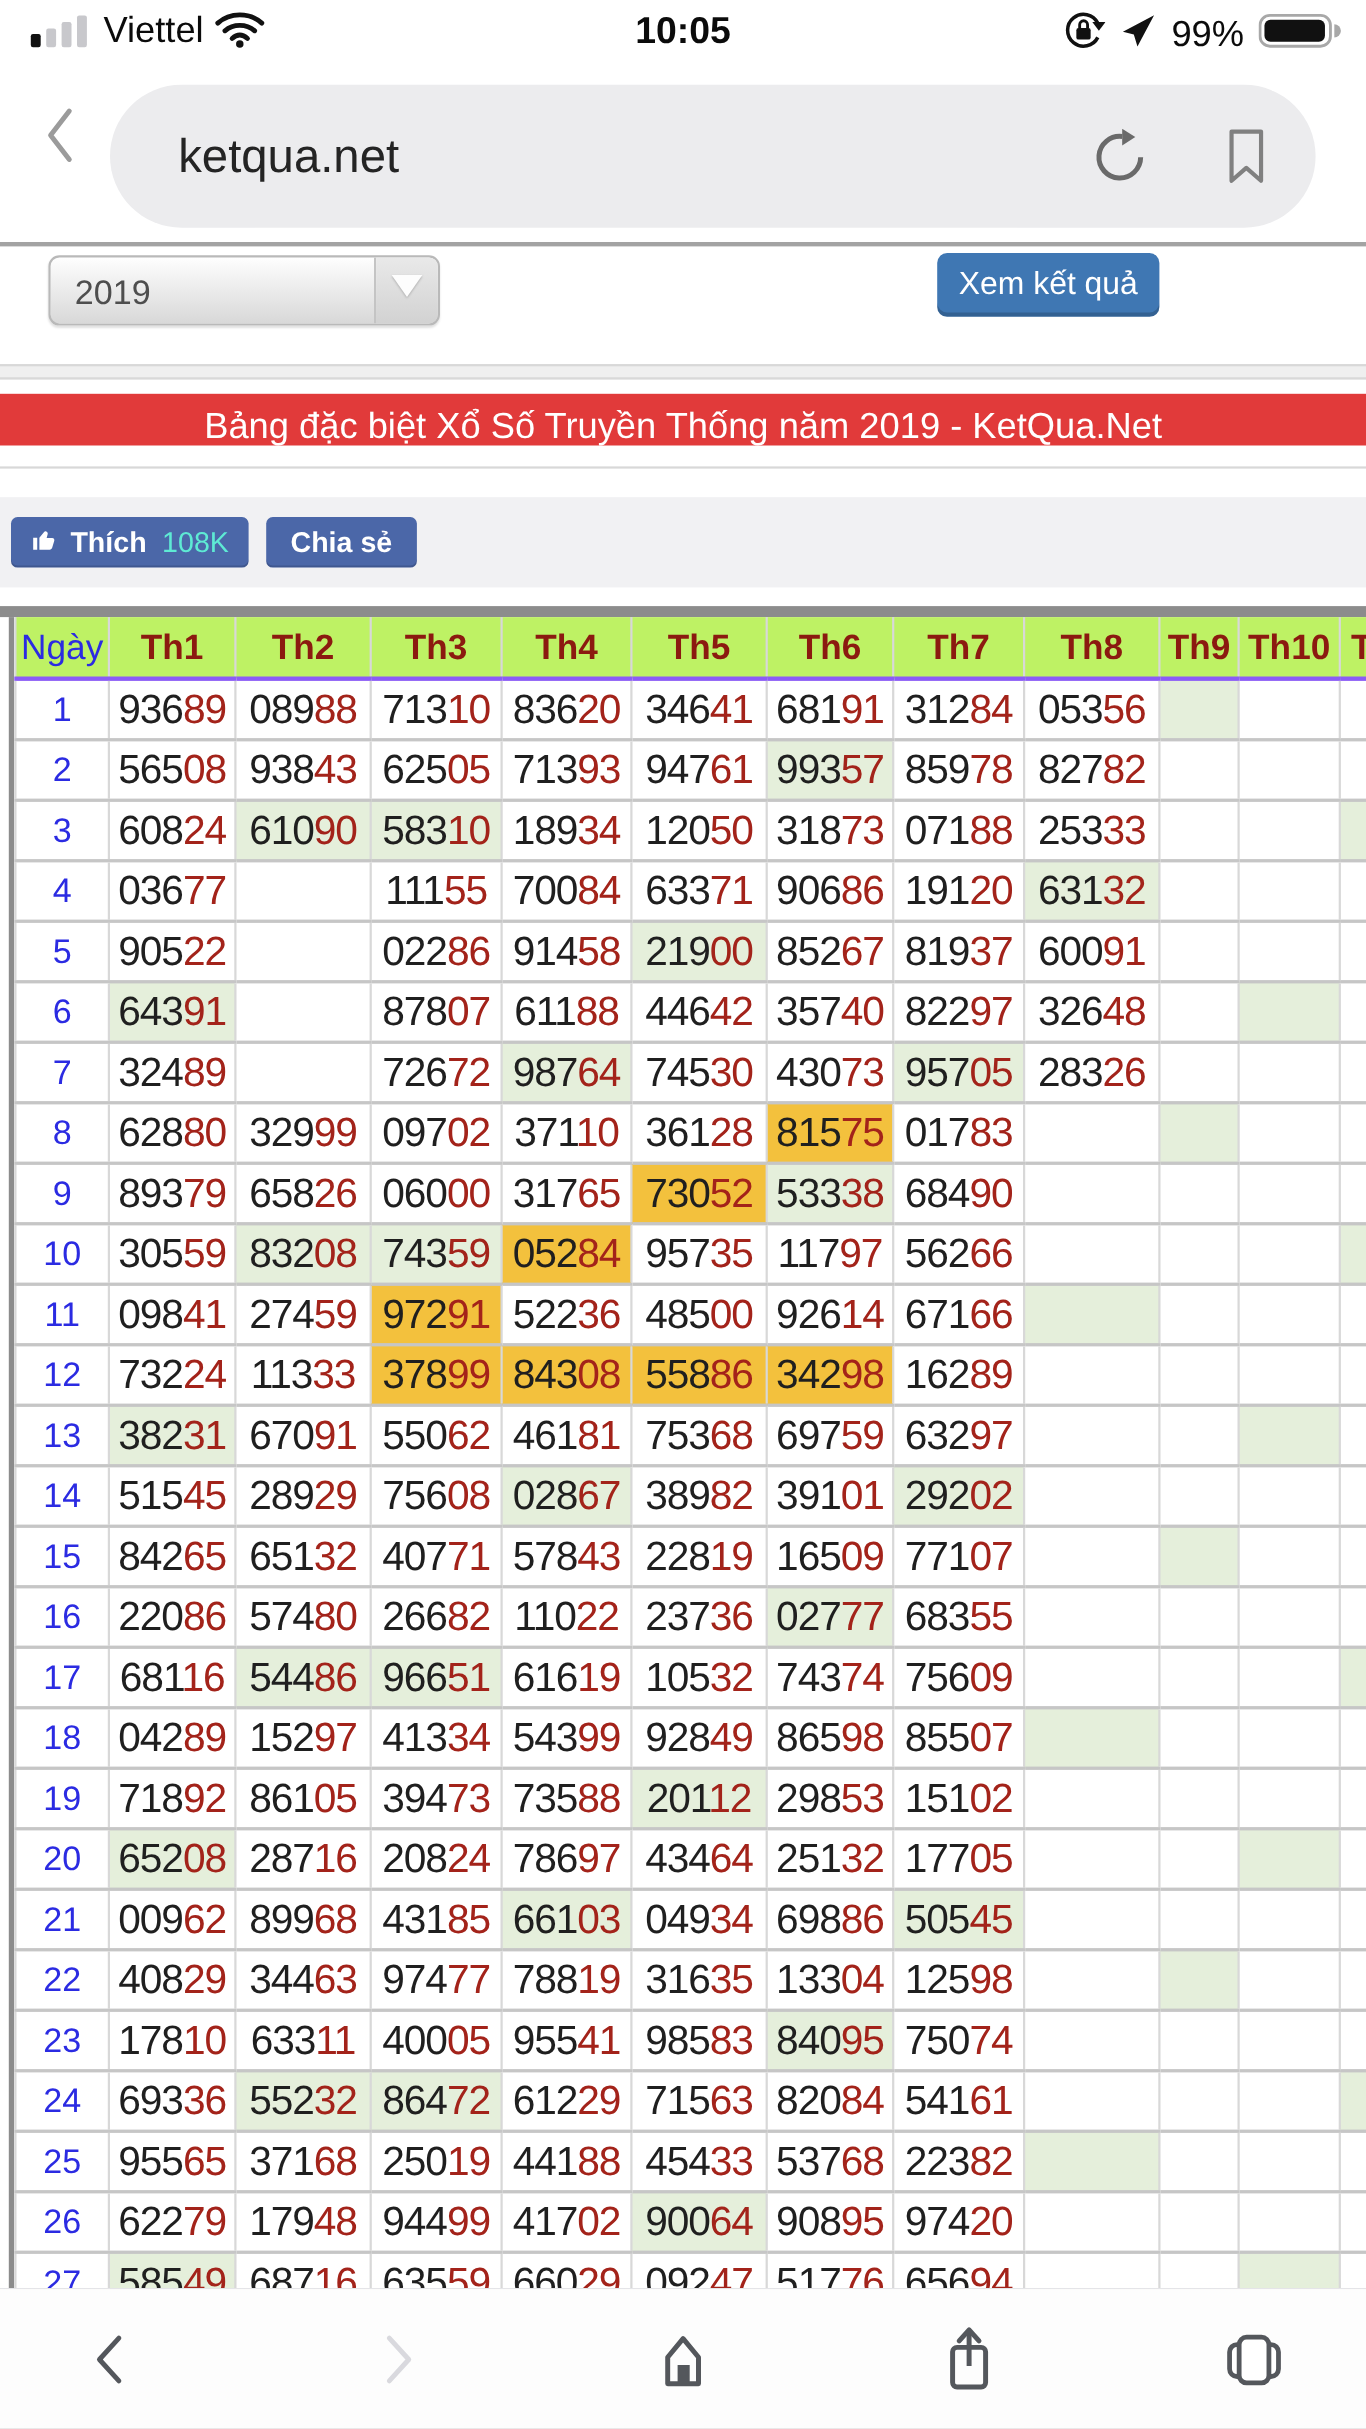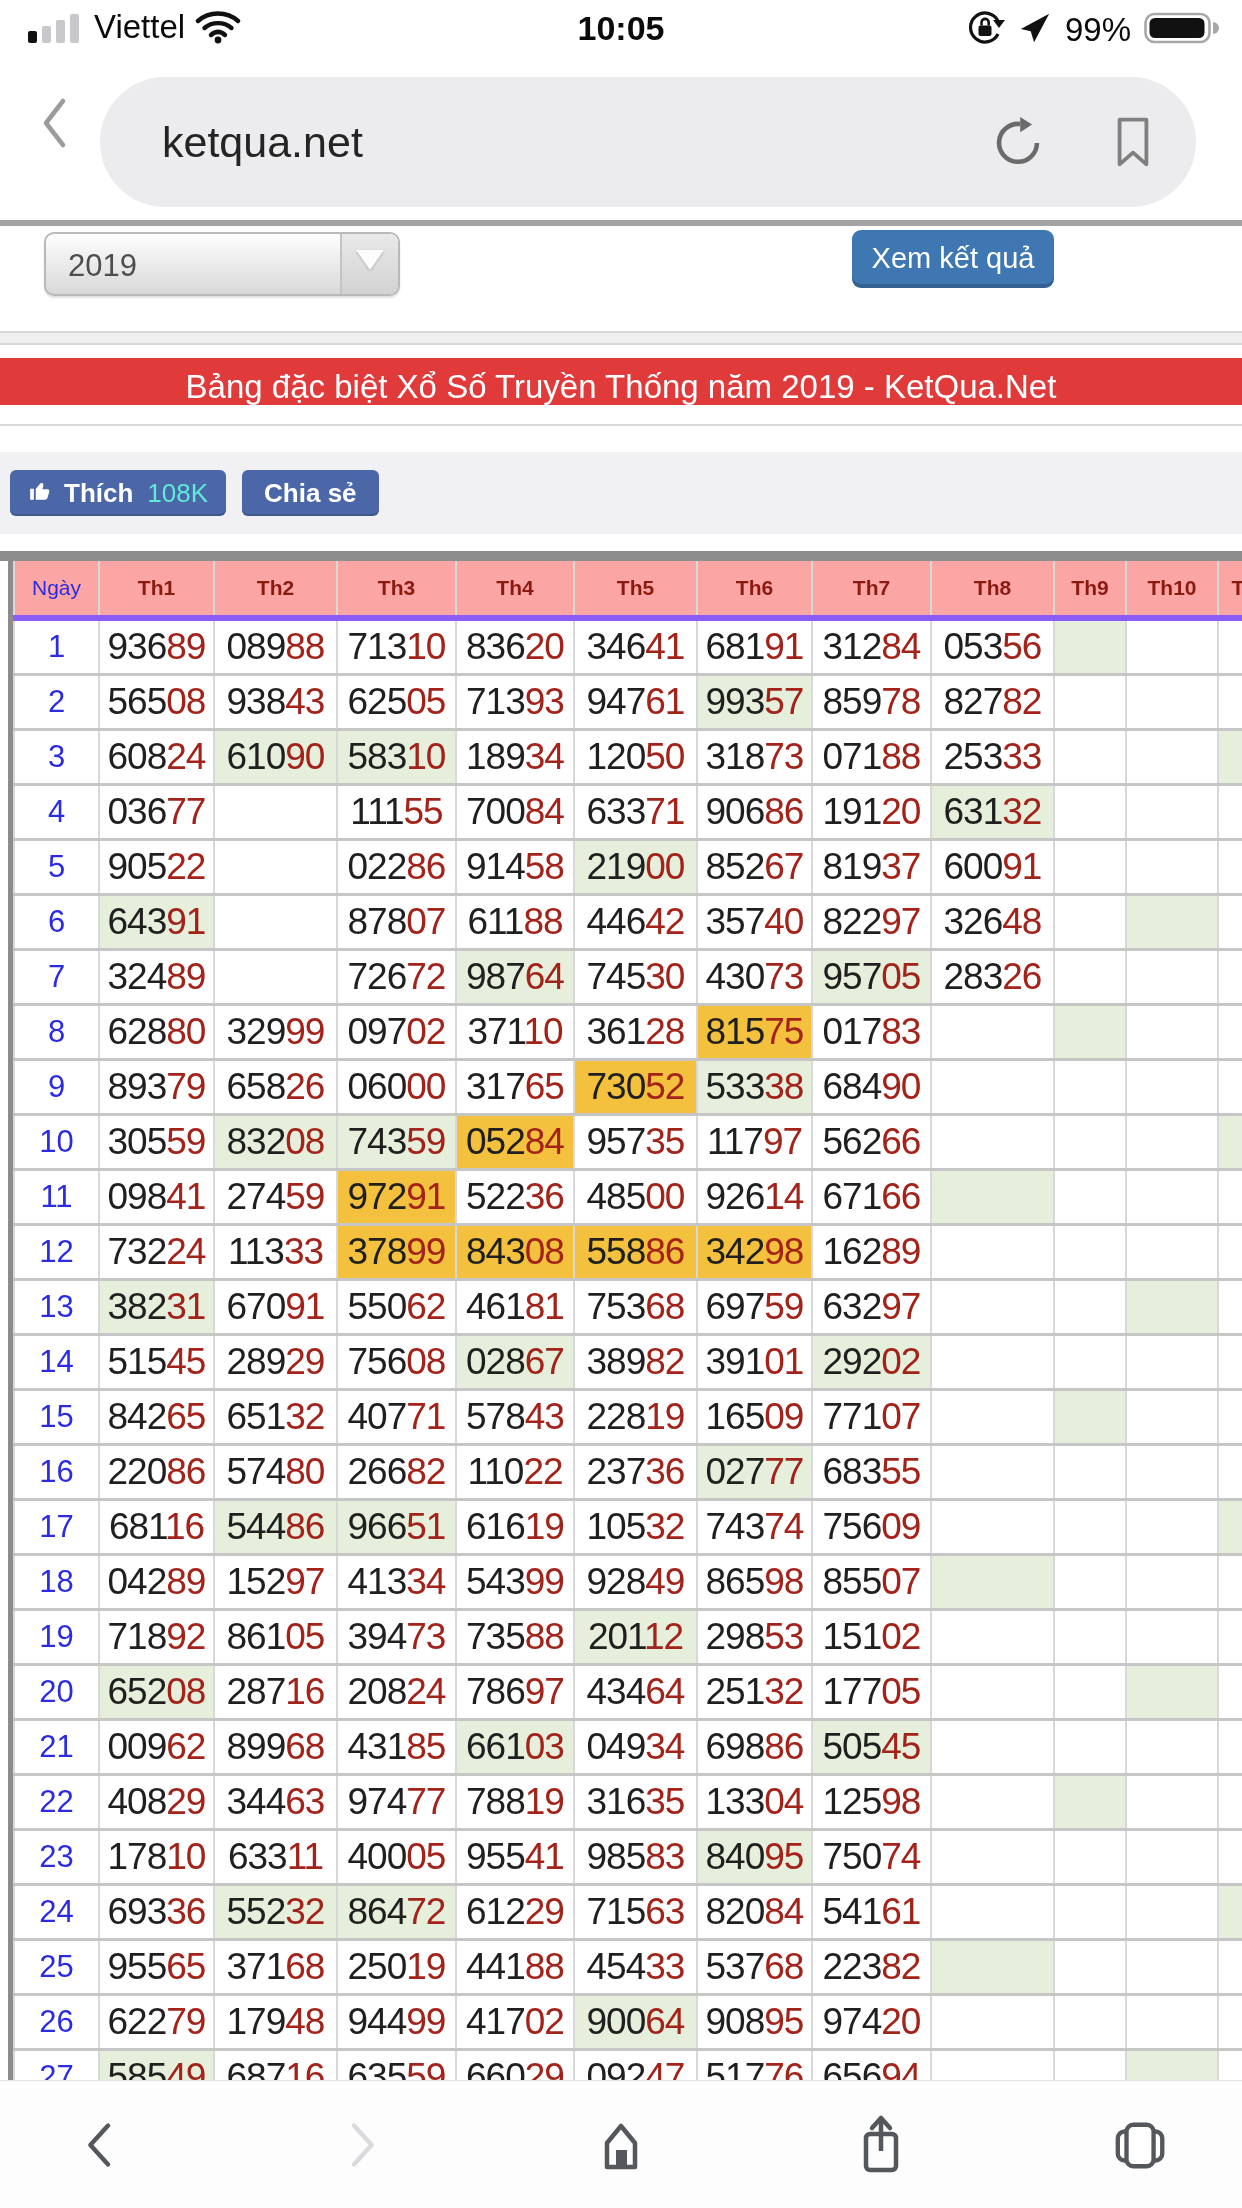--- a/index.html
+++ b/index.html
@@ -22,21 +22,21 @@
   overflow:hidden;font-family:"Liberation Sans",sans-serif;margin:0 auto;
 }
 
 .statusbar{position:absolute;top:0;left:0;right:0;height:56px;background:#fff;}
 .sb-left{position:absolute;left:26px;top:8px;display:flex;align-items:flex-start;gap:10px;}
 .sb-carrier{font-size:33px;color:#0b0b0b;letter-spacing:0;}
 .sb-time{position:absolute;left:0;right:0;top:9px;text-align:center;font-size:34px;font-weight:bold;color:#0b0b0b;}
 .sb-right{position:absolute;right:22px;top:8px;display:flex;align-items:center;gap:13px;}
 .sb-pct{font-size:33px;color:#0b0b0b;}
 
-.chrome{position:absolute;top:56px;left:0;right:0;height:164px;background:#fff;border-bottom:6px solid #a3a3a3;}
+.chrome{position:absolute;top:56px;left:0;right:0;height:164px;background:#fff;border-bottom:4px solid #a3a3a3;}
 .chrome .back{position:absolute;left:38px;top:38px;}
 .urlpill{position:absolute;left:100px;top:21px;width:1096px;height:130px;border-radius:65px;background:#ececee;display:flex;align-items:center;}
 .urltext{margin-left:62px;font-size:43px;color:#242424;}
 .pill-reload{position:absolute;right:152px;top:40px;}
 .pill-bookmark{position:absolute;right:44px;top:38px;}
 
 .yearselect{position:absolute;left:44px;top:232px;width:356px;height:64px;border:2px solid #b9b9b9;border-radius:10px;background:linear-gradient(#fefefe,#d8d8d8);box-sizing:border-box;box-shadow:0 2px 2px rgba(0,0,0,.12);}
 .yearselect .val{position:absolute;left:22px;top:14px;font-size:31px;color:#4e4e4e;}
 .yearselect .arrowzone{position:absolute;right:0;top:0;bottom:0;width:56px;border-left:2px solid #c4c4c4;border-radius:0 8px 8px 0;background:linear-gradient(#e9e9e9,#d2d2d2);}
 .yearselect .arrow{position:absolute;right:14px;top:16px;width:0;height:0;border-left:14px solid transparent;border-right:14px solid transparent;border-top:20px solid #fdfdfd;filter:drop-shadow(0 1px 1px #aaa);}
@@ -50,21 +50,21 @@
 .social{position:absolute;left:10px;top:470px;display:flex;gap:16px;}
 .fb-btn{height:46px;border-radius:6px;background:var(--fb-blue);display:flex;align-items:center;color:#fff;box-shadow:inset 0 -2px 0 rgba(0,0,0,.15);}
 .like-btn{padding:0 18px;gap:10px;}
 .share-btn{padding:0 22px;}
 .fb-label{font-size:26px;font-weight:bold;color:#fff;}
 .fb-count{font-size:26px;color:#5eead4;margin-left:4px;}
 
 .graybar{position:absolute;left:0;right:0;top:551px;height:10px;background:#8c8c8c;}
 .table-wrap{position:absolute;left:8px;top:561px;border-left:5px solid #8c8c8c;z-index:1;}
 table.results{border-collapse:collapse;table-layout:fixed;width:1244px;background:#fff;}
-.results th{height:52px;font-size:21px;font-weight:bold;color:var(--maroon);text-align:center;background:#fca5a5;border-left:2px solid #d8d8d8;border-right:2px solid #d8d8d8;border-bottom:6px solid #8b5cf6;border-top:none;}
+.results th{height:52px;font-size:32px;font-weight:bold;color:var(--maroon);text-align:center;background:#bef264;border-left:2px solid #d8d8d8;border-right:2px solid #d8d8d8;border-bottom:4px solid #8b5cf6;border-top:none;}
 .results th.day-h{color:var(--day-blue);font-weight:normal;}
 .results td{height:50px;font-size:37px;text-align:center;background:#fff;border-left:2px solid #d8d8d8;border-right:2px solid #d8d8d8;border-top:3px solid #c6c6c6;border-bottom:3px solid #c6c6c6;letter-spacing:-1px;}
 .results td.day{font-size:31px;color:var(--day-blue);letter-spacing:0;}
 .nh{color:var(--digit-black);}
 .nt{color:var(--tail-red);}
 td.hl-green{background:var(--hl-green) !important;}
 td.hl-orange{background:var(--hl-orange) !important;margin-left:22px;}
 
 .toolbar{position:absolute;left:0;right:0;bottom:0;height:128px;background:#fdfdfd;border-top:1px solid #e4e4e7;z-index:5;display:flex;align-items:center;justify-content:space-between;padding:0 66px;box-sizing:border-box;}
 .tb-btn{display:flex;align-items:center;justify-content:center;width:70px;height:80px;}

